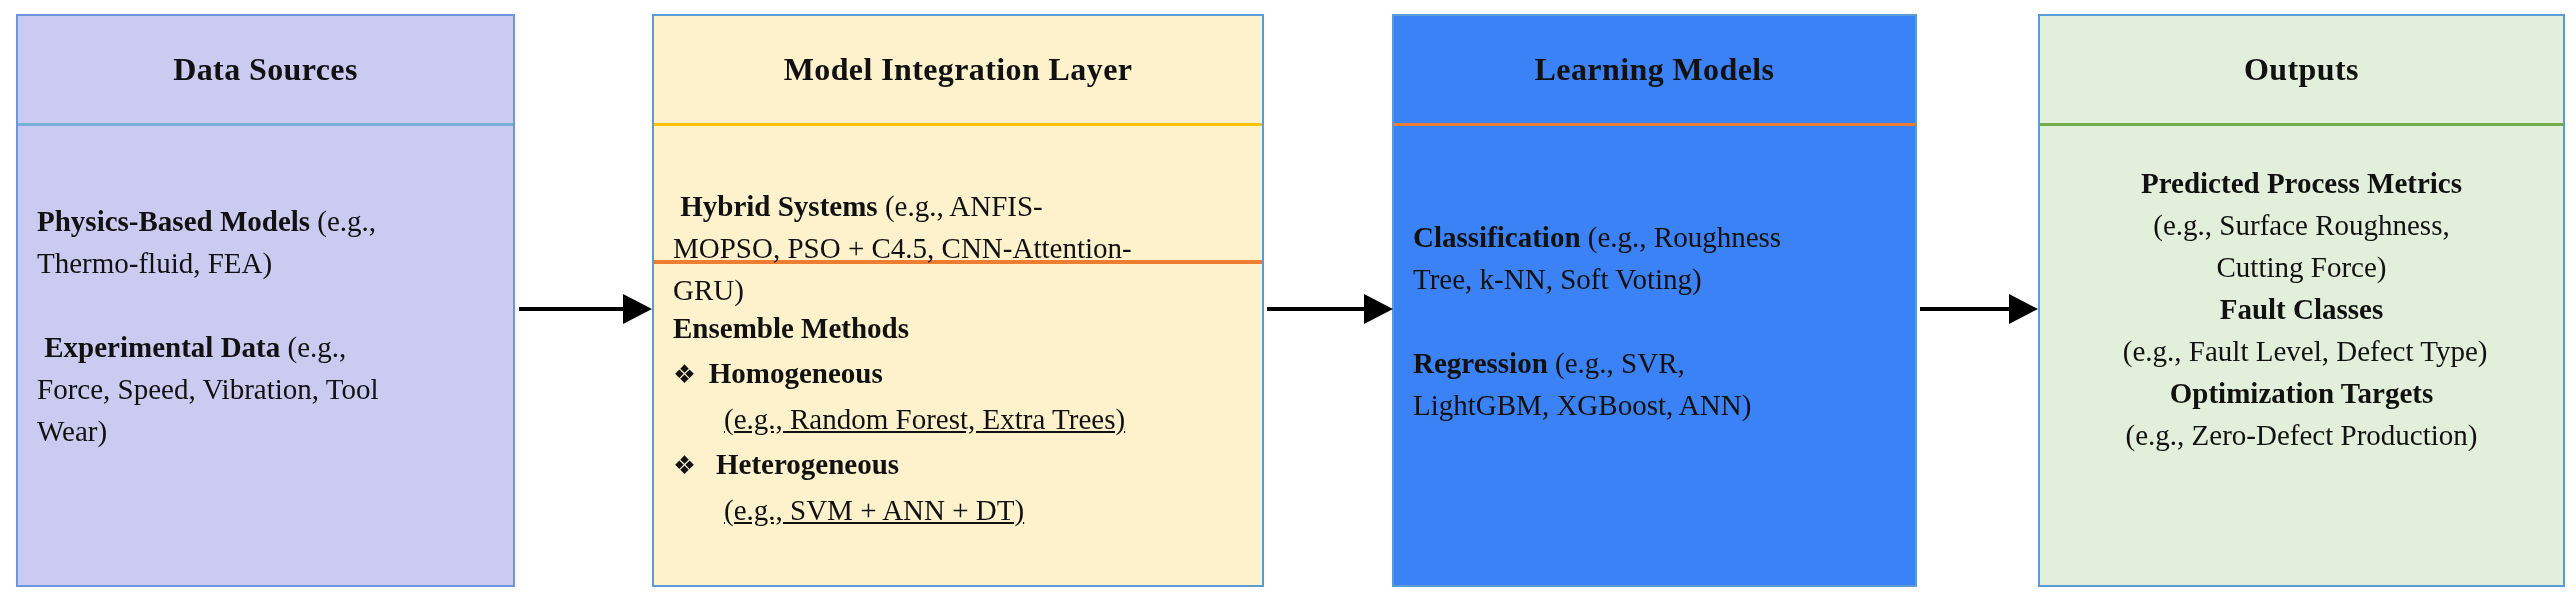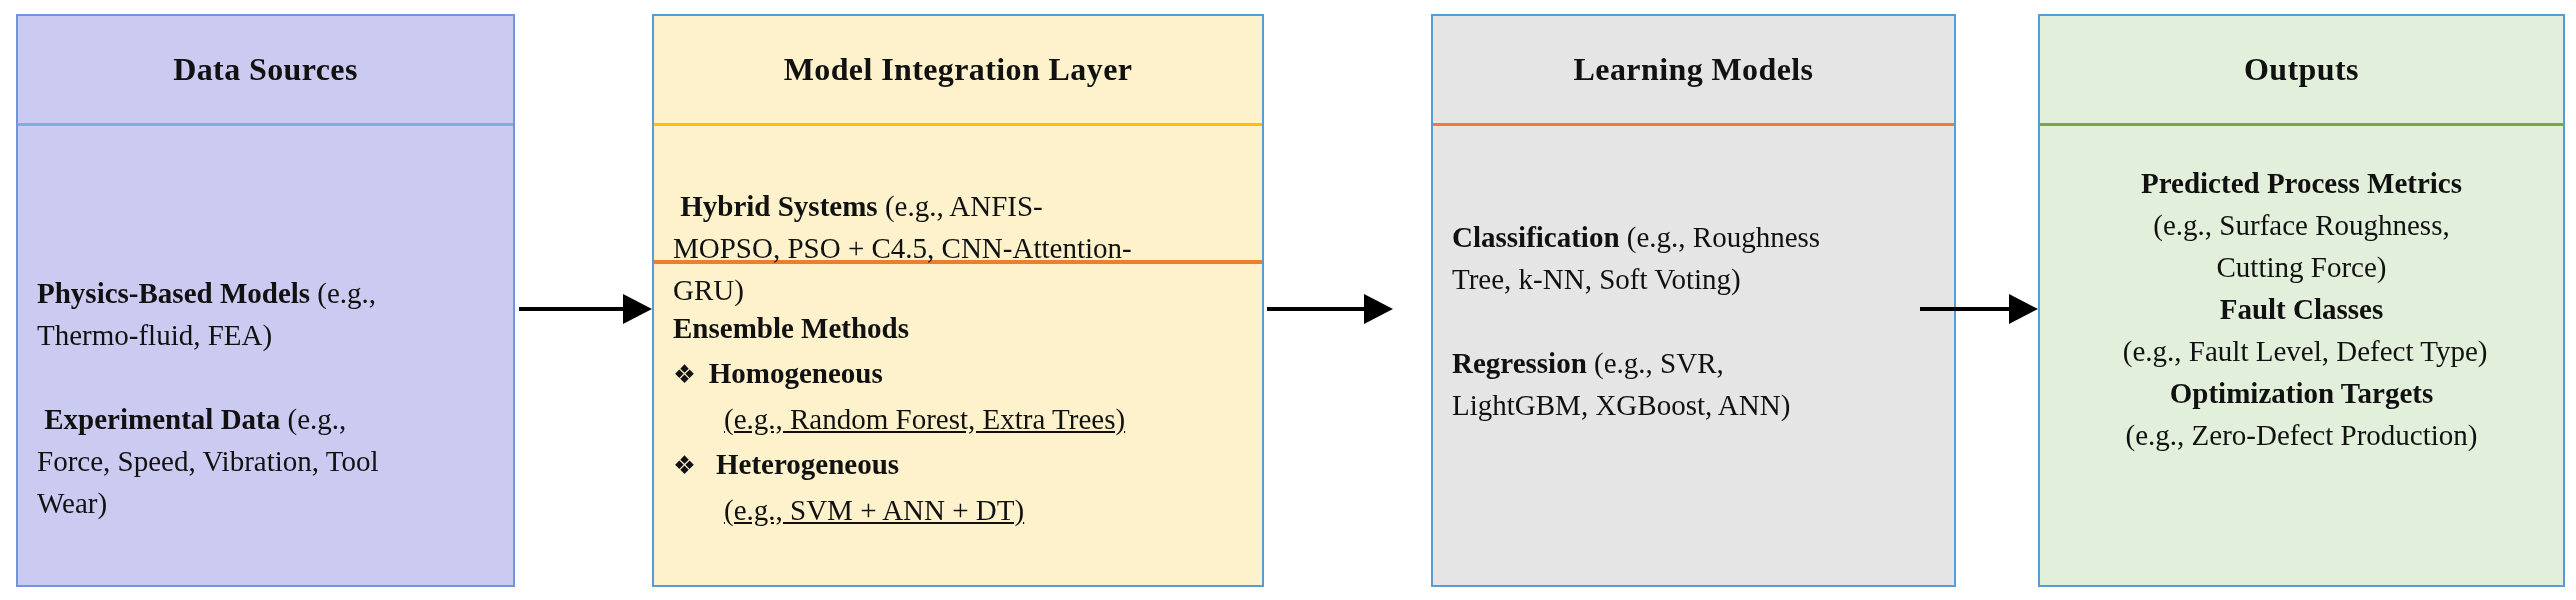--- a/index.html
+++ b/index.html
@@ -40,21 +40,21 @@
     top: 107px; left: 0; right: 0;
     height: 2.4px;
   }
   .box-body {
     position: absolute;
     top: 110px; left: 0; right: 0; bottom: 0;
     font-size: 29px;
     line-height: 42px;
   }
   .section { padding: 0 19px; box-sizing: border-box; }
-  .box1 .section-0 { padding-top: 110px; margin-top: 36px; }
+  .box1 .section-0 { padding-top: 74px; }
   .box2 .section-0 { padding-top: 59px; height: 134px; }
   .box2 .section-1 { padding-top: 42px; line-height: 45px; }
   .box3 .section-0 { padding-top: 90px; }
   .box4 .section-0 { padding-top: 36px; text-align: center; }
 
   .section-divider { height: 3.2px; width: 100%; }
 
   .para { margin: 0; white-space: pre; }
   .para.gap { margin-top: 42px; }
   .para.indent { padding-left: 51px; text-decoration: underline; }
@@ -113,21 +113,21 @@
         <div class="section section-1">
           <div class="para"><span class="b">Ensemble Methods</span></div>
           <div class="para"><span class="bullet">❖</span><span class="b">Homogeneous</span></div>
           <div class="para indent"><span>(e.g., Random Forest, Extra Trees)</span></div>
           <div class="para"><span class="bullet">❖</span><span class="b"> Heterogeneous</span></div>
           <div class="para indent"><span>(e.g., SVM + ANN + DT)</span></div>
         </div>
       </div>
   </div>
 
-  <div class="box box3" style="background: #e5e5e5; border-color: rgb(91, 155, 213); margin-left: 39px;">
+  <div class="box box3" style="background: #3b82f6; border-color: rgb(91, 155, 213);">
     <div class="box-title">Learning Models</div>
     <div class="title-divider" style="background: rgb(237, 125, 49);"></div>
     <div class="box-body">
         <div class="section section-0">
           <div class="para"><span class="b">Classification</span><span> (e.g., Roughness</span></div>
           <div class="para"><span>Tree, k-NN, Soft Voting)</span></div>
           <div class="para gap"><span class="b">Regression</span><span> (e.g., SVR,</span></div>
           <div class="para"><span>LightGBM, XGBoost, ANN)</span></div>
         </div>
       </div>

